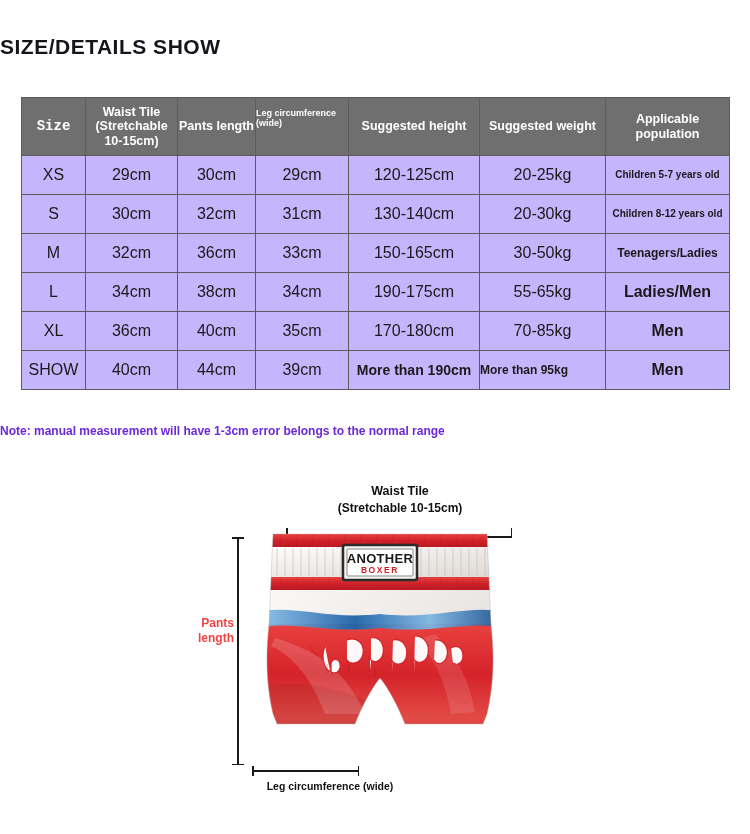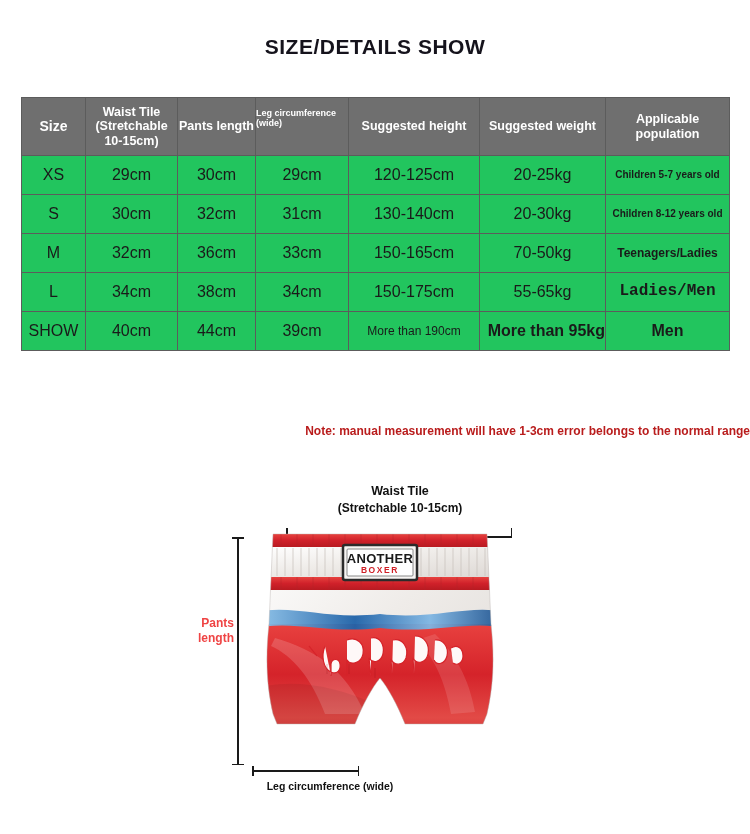--- a/index.html
+++ b/index.html
@@ -11,21 +11,21 @@
     height: 834px;
     background: #ffffff;
     font-family: "Liberation Sans", sans-serif;
     color: #111111;
     overflow: hidden;
     position: relative;
   }
 
   
   .page-title {
-    text-align: center;
+    text-align: left;
     font-size: 21px;
     font-weight: bold;
     letter-spacing: 0.5px;
     color: #15131c;
     padding-top: 36px;
     line-height: 1;
   }
 
   
   .table-wrap {
@@ -50,33 +50,33 @@
     font-weight: bold;
     font-size: 12.5px;
     line-height: 1.15;
     height: 47px;
     border-color: #8a8a8a;
     border-top-color: #6f6f6f;
     border-bottom-color: #6f6f6f;
     text-align: center;
     padding: 3px 4px;
   }
-  thead th.col-size { font-size: 14px; }
+  thead th.col-size { font-size: 14px; font-family: Liberation Mono, monospace; }
   thead th.align-left {
     text-align: left;
     font-size: 9px;
     vertical-align: top;
     padding-top: 10px;
   }
   tbody td {
     text-align: center;
     font-size: 16px;
     color: #1a1a1a;
     height: 38px;
-    background: #22c55e;
+    background: #c4b5fd;
     border-color: #4a4a4a;
   }
 
   
   .c-size   { width: 64px; }
   .c-waist  { width: 92px; }
   .c-pants  { width: 78px; }
   .c-leg    { width: 93px; }
   .c-height { width: 131px; }
   .c-weight { width: 126px; }
@@ -84,46 +84,46 @@
 
   
   td.pop {
     font-weight: bold;
     line-height: 1.2;
     padding: 2px 3px;
   }
   td.pop.s1 { font-size: 10px; }
   td.pop.s2 { font-size: 10px; }
   td.pop.s3 { font-size: 12px; text-align: center; }
-  td.pop.s4 { font-size: 16px; font-family: Liberation Mono, monospace; }
+  td.pop.s4 { font-size: 16px; }
   td.pop.s5 { font-size: 16px; }
   td.pop.s6 { font-size: 16px; }
   td.pop.s7 { font-size: 16px; }
 
   td.small-note {
+    font-size: 14px;
+    font-weight: bold;
+  }
+  td.bold-left {
     font-size: 12px;
-    font-weight: normal;
-  }
-  td.bold-left {
-    font-size: 16px;
-    font-weight: bold;
-    text-align: right;
+    font-weight: bold;
+    text-align: left;
     padding-left: 18px;
     line-height: 1.2;
   }
 
   .table-note {
     position: absolute;
     left: 0;
     top: 424px;
     width: 750px;
-    text-align: right;
+    text-align: left;
     font-size: 12px;
     font-weight: bold;
-    color: #b91c1c;
+    color: #6d28d9;
   }
 
   
   .diagram {
     position: absolute;
     left: 0;
     top: 470px;
     width: 750px;
     height: 364px;
   }
@@ -300,31 +300,40 @@
         <td>130-140cm</td>
         <td>20-30kg</td>
         <td class="pop s2">Children 8-12 years old</td>
       </tr>
       <tr>
         <td>M</td>
         <td>32cm</td>
         <td>36cm</td>
         <td>33cm</td>
         <td>150-165cm</td>
-        <td>70-50kg</td>
+        <td>30-50kg</td>
         <td class="pop s3">Teenagers/Ladies</td>
       </tr>
       <tr>
         <td>L</td>
         <td>34cm</td>
         <td>38cm</td>
         <td>34cm</td>
-        <td>150-175cm</td>
+        <td>190-175cm</td>
         <td>55-65kg</td>
         <td class="pop s4">Ladies/Men</td>
+      </tr>
+      <tr>
+        <td>XL</td>
+        <td>36cm</td>
+        <td>40cm</td>
+        <td>35cm</td>
+        <td>170-180cm</td>
+        <td>70-85kg</td>
+        <td class="pop s5">Men</td>
       </tr>
       <tr>
         <td>SHOW</td>
         <td>40cm</td>
         <td>44cm</td>
         <td>39cm</td>
         <td class="small-note">More than 190cm</td>
         <td class="bold-left">More than 95kg</td>
         <td class="pop s7">Men</td>
       </tr>

